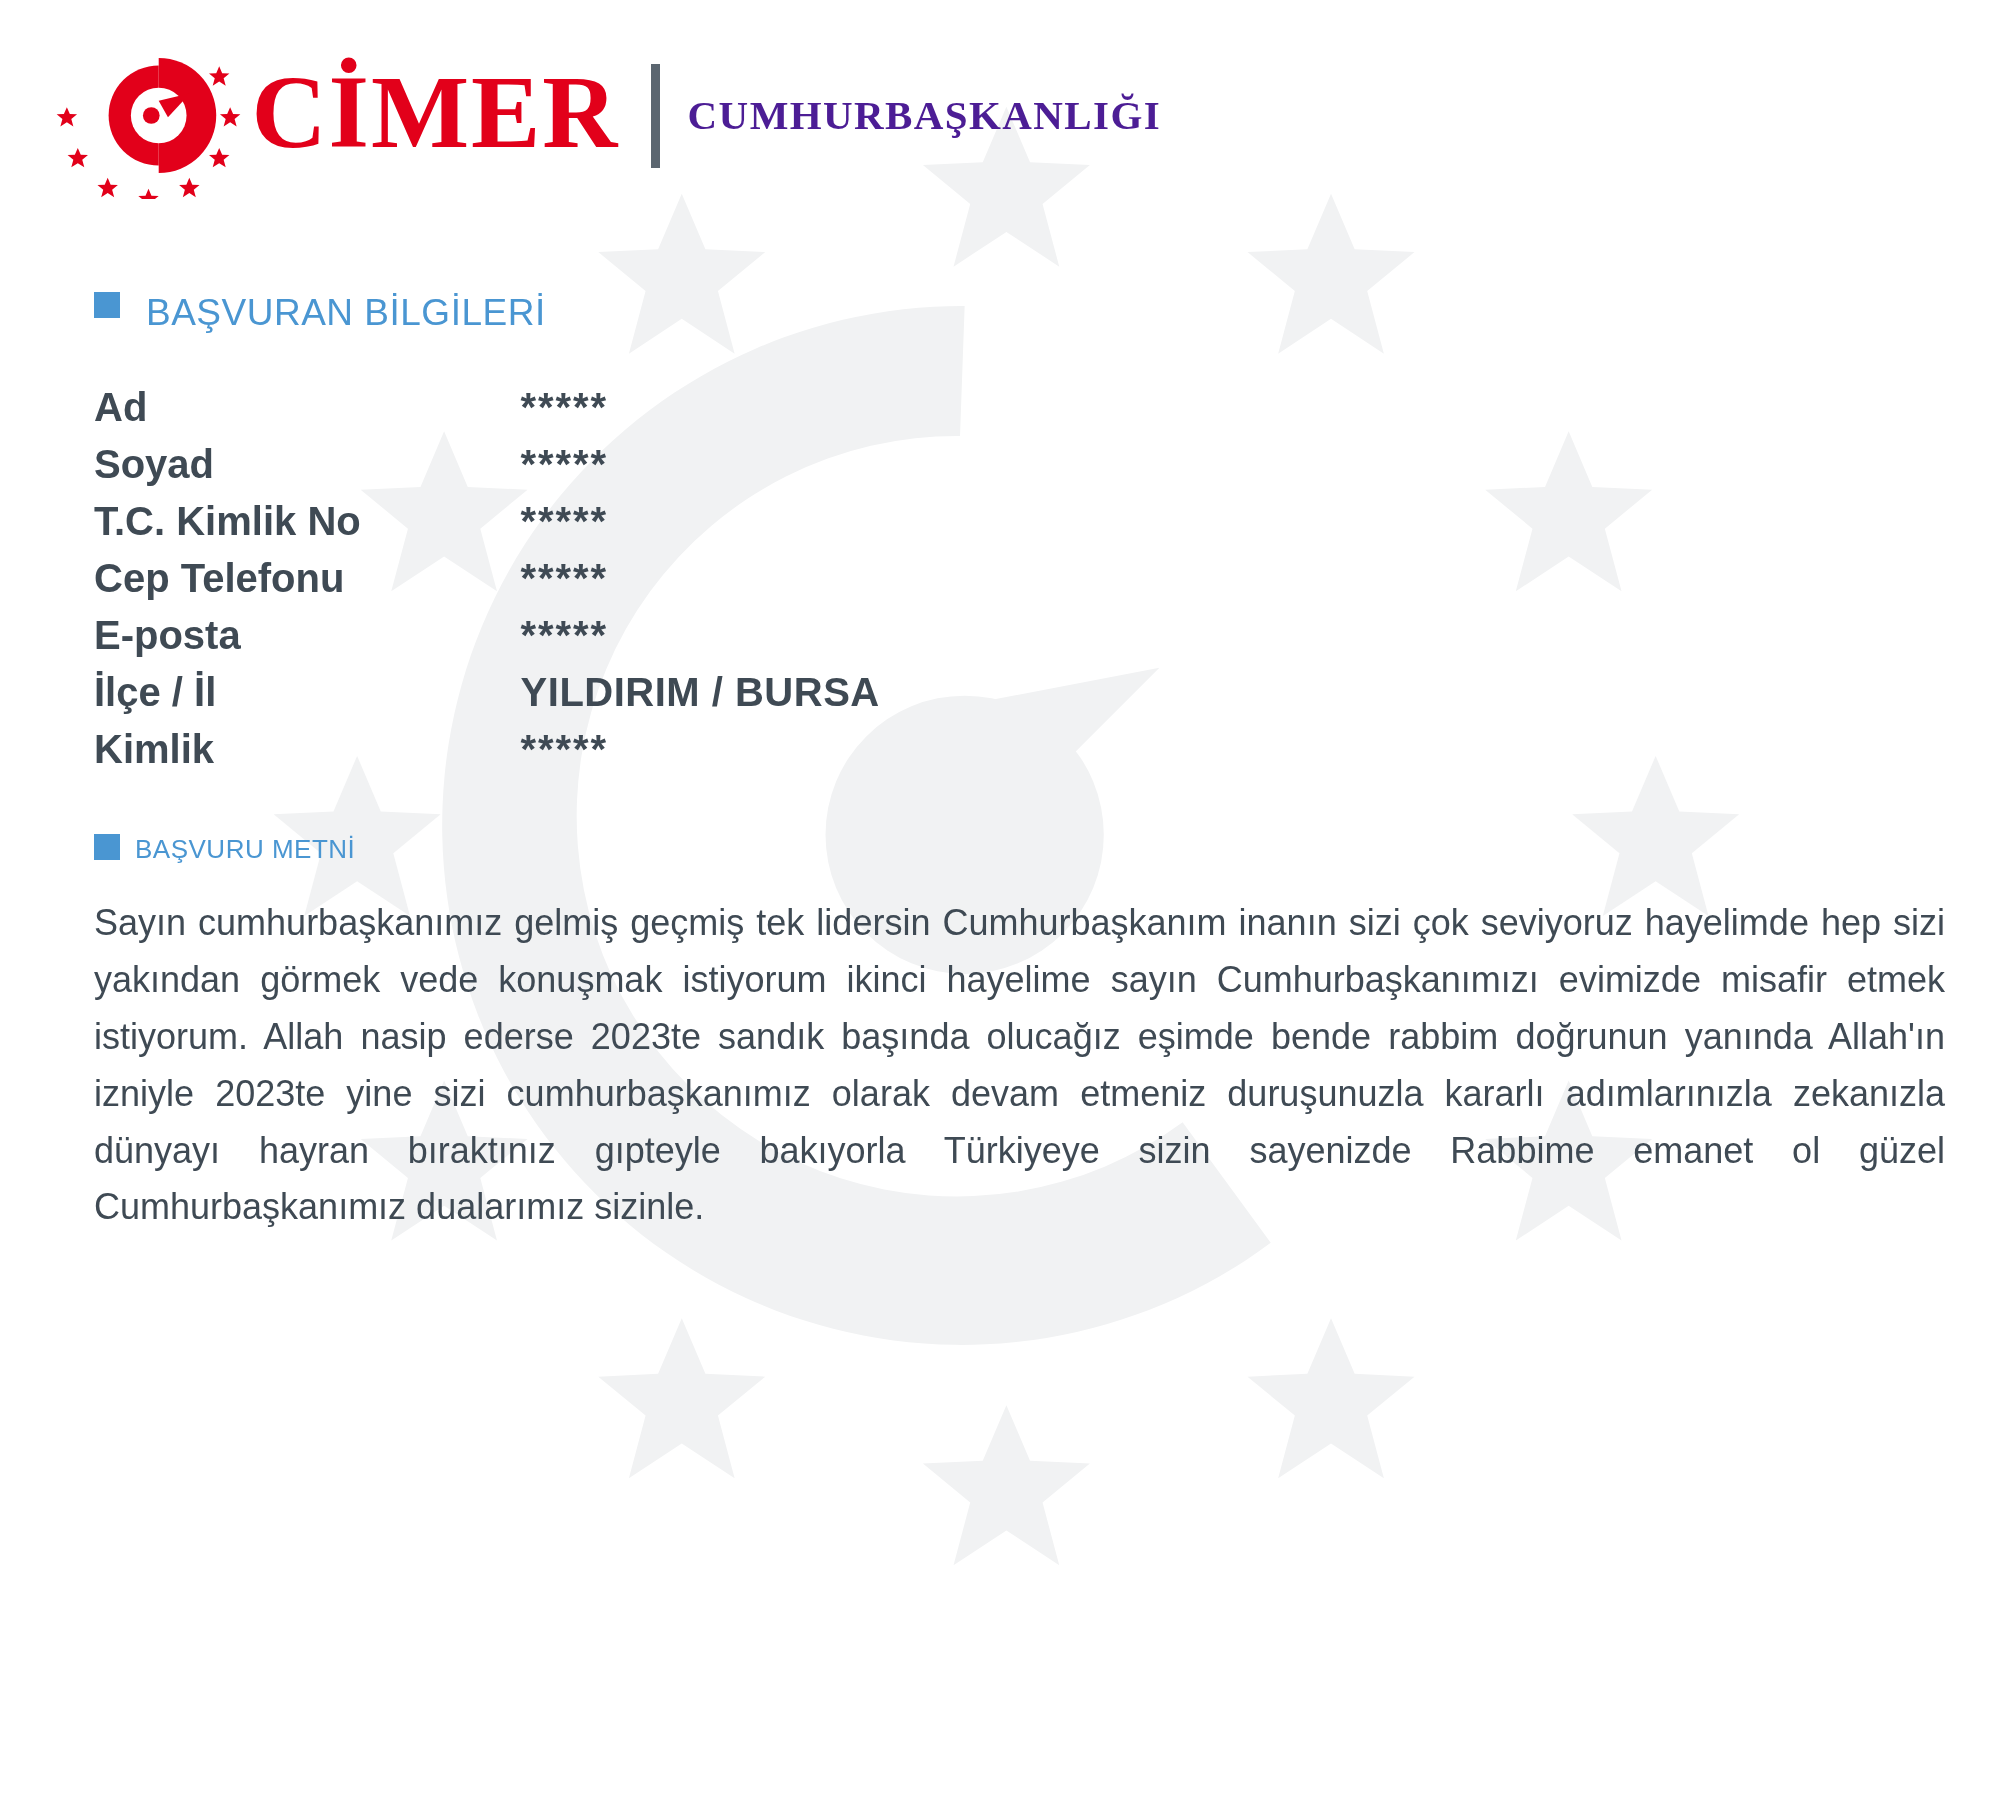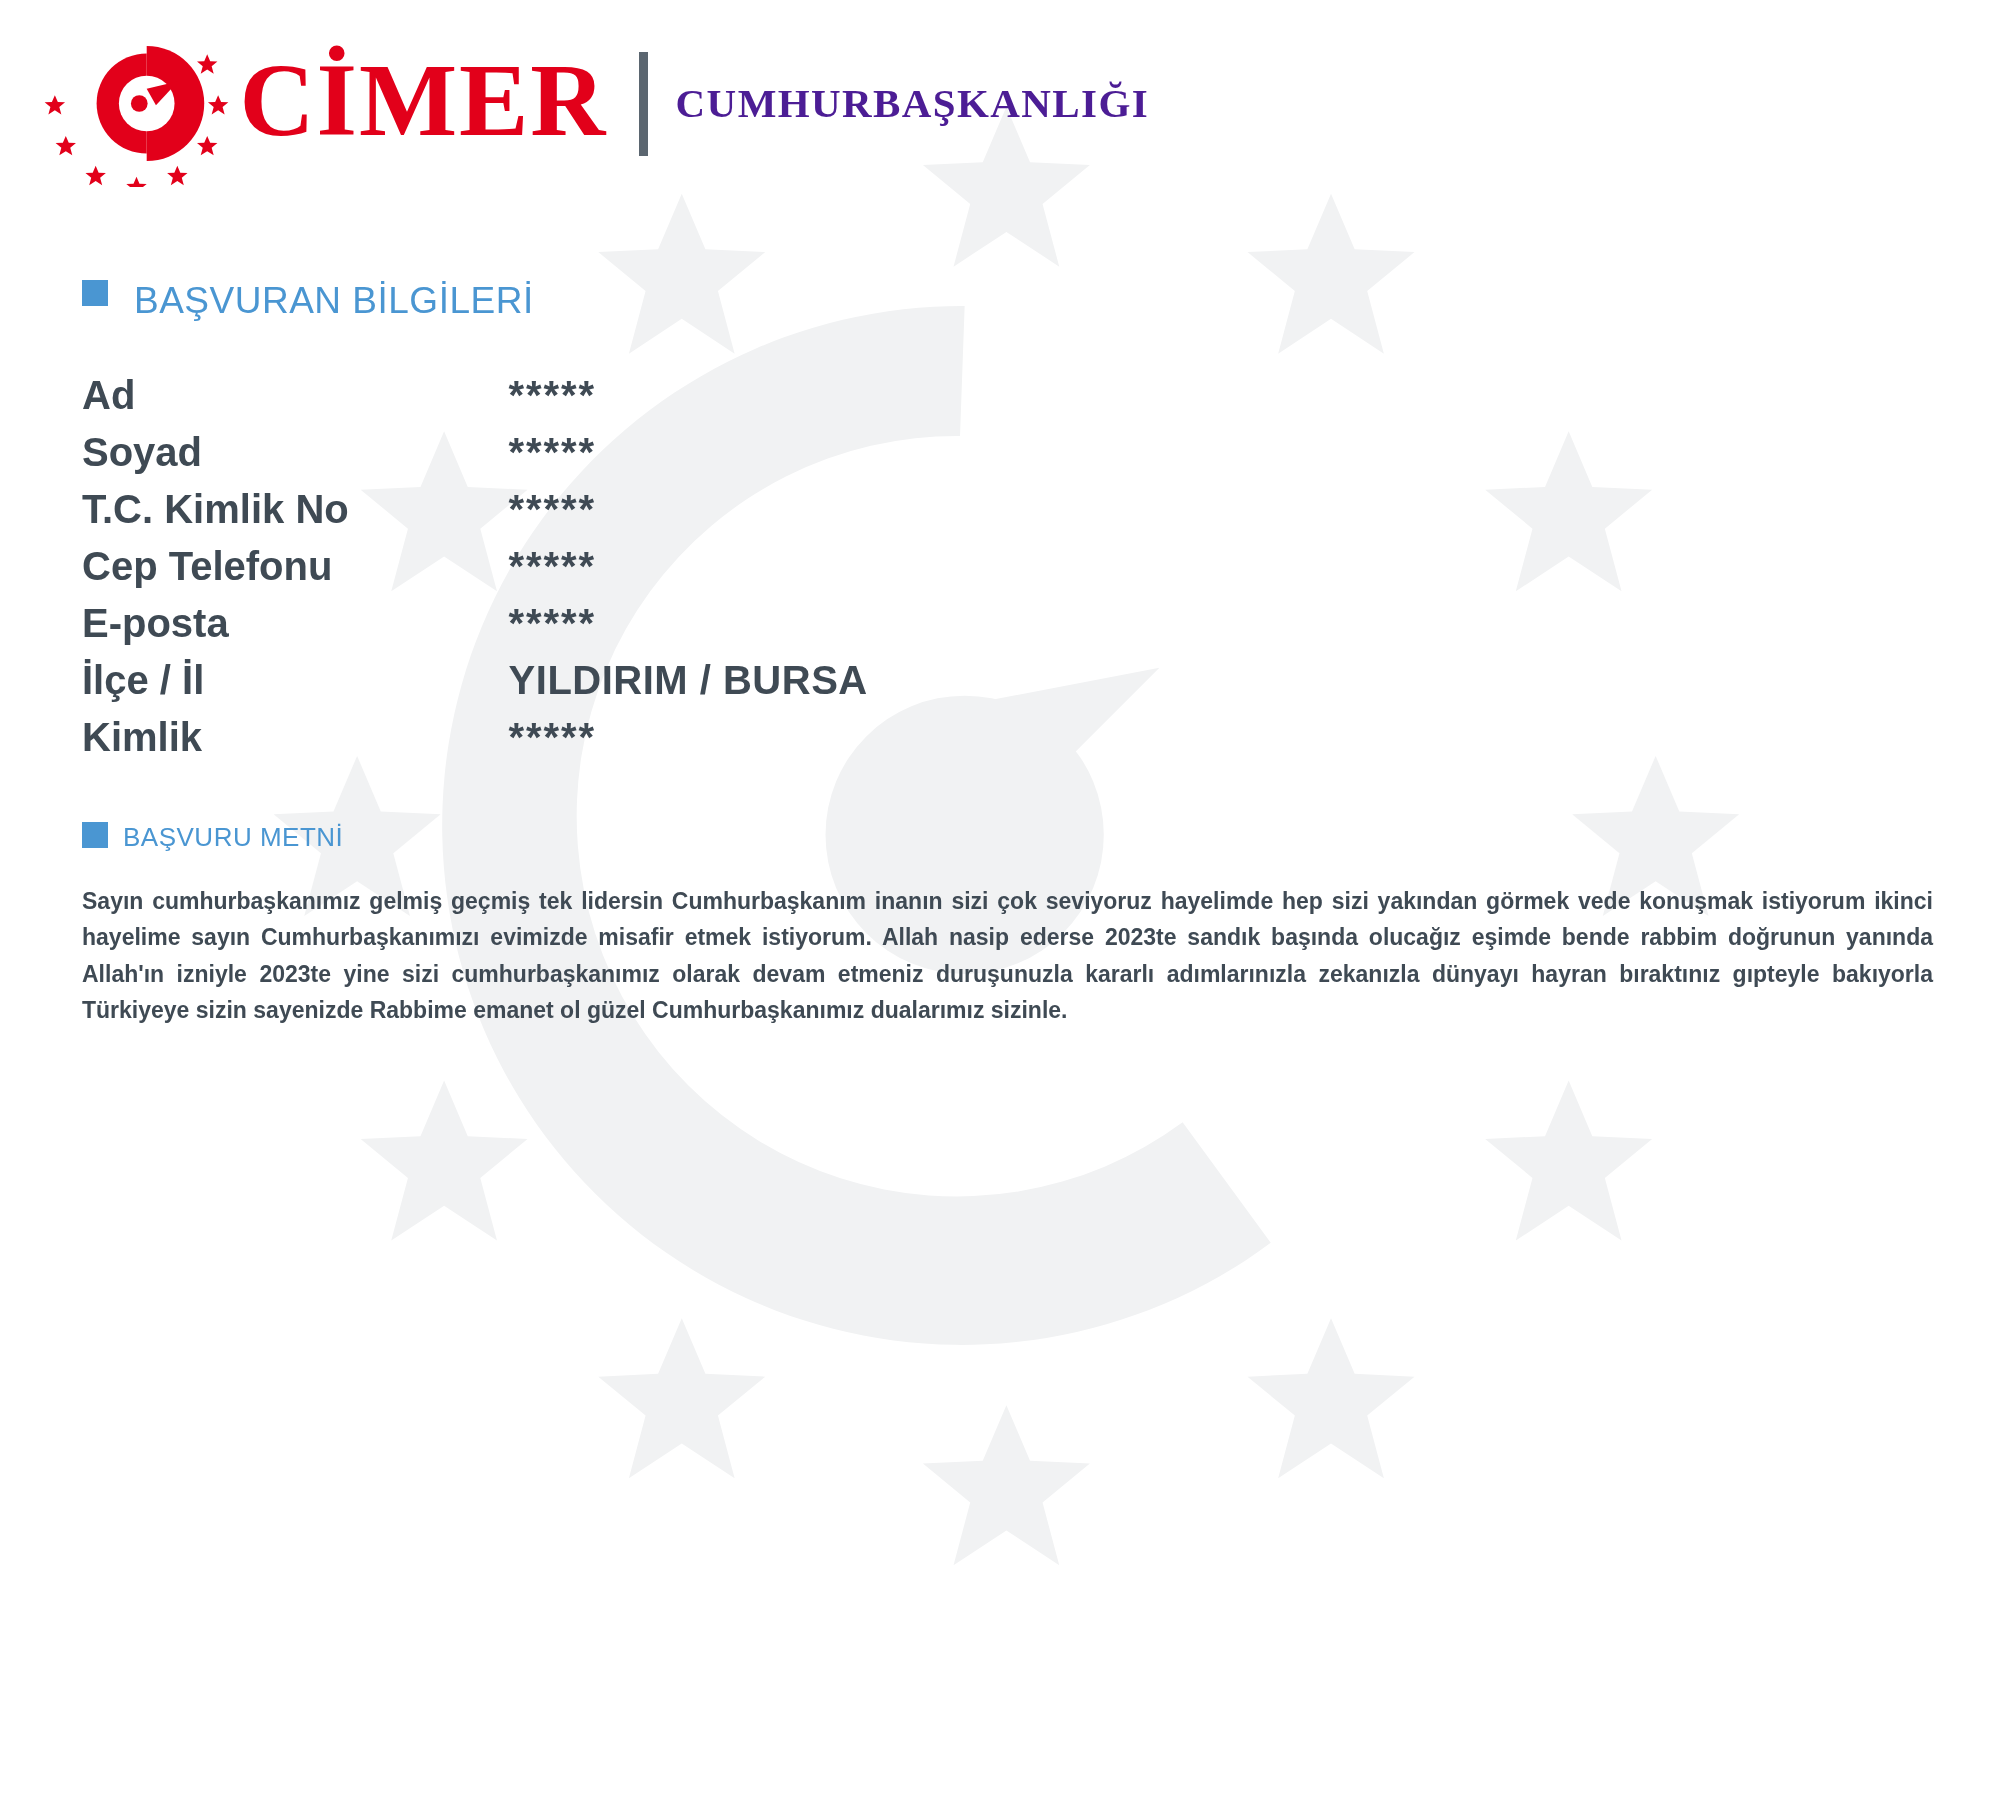--- a/index.html
+++ b/index.html
@@ -23,21 +23,21 @@
     width: 2010px;
     height: 1817px;
     pointer-events: none;
     z-index: 0;
   }
 
   
   .page {
     position: relative;
     z-index: 2;
-    padding: 0;
+    padding: 12px;
   }
 
   
   .header {
     position: relative;
     height: 213px;
   }
   .logo-block {
     position: absolute;
     left: 39px;
@@ -135,22 +135,22 @@
   .info-table td.val {
     color: #3f4a54;
     letter-spacing: 1.9px;
   }
   .info-table td.val.plain { letter-spacing: 0.5px; }
 
   
   .app-text {
     margin: 30px 40px 0 82px;
     width: 1851px;
-    font-size: 23px;
-    font-weight: bold;
+    font-size: 36px;
+    font-weight: normal;
     color: #3f4a54;
     line-height: 1.58;
     text-align: justify;
     text-justify: inter-word;
   }
 </style>
 </head>
 <body>
 
 <svg class="watermark" viewBox="0 0 2167 1959" xmlns="http://www.w3.org/2000/svg">

